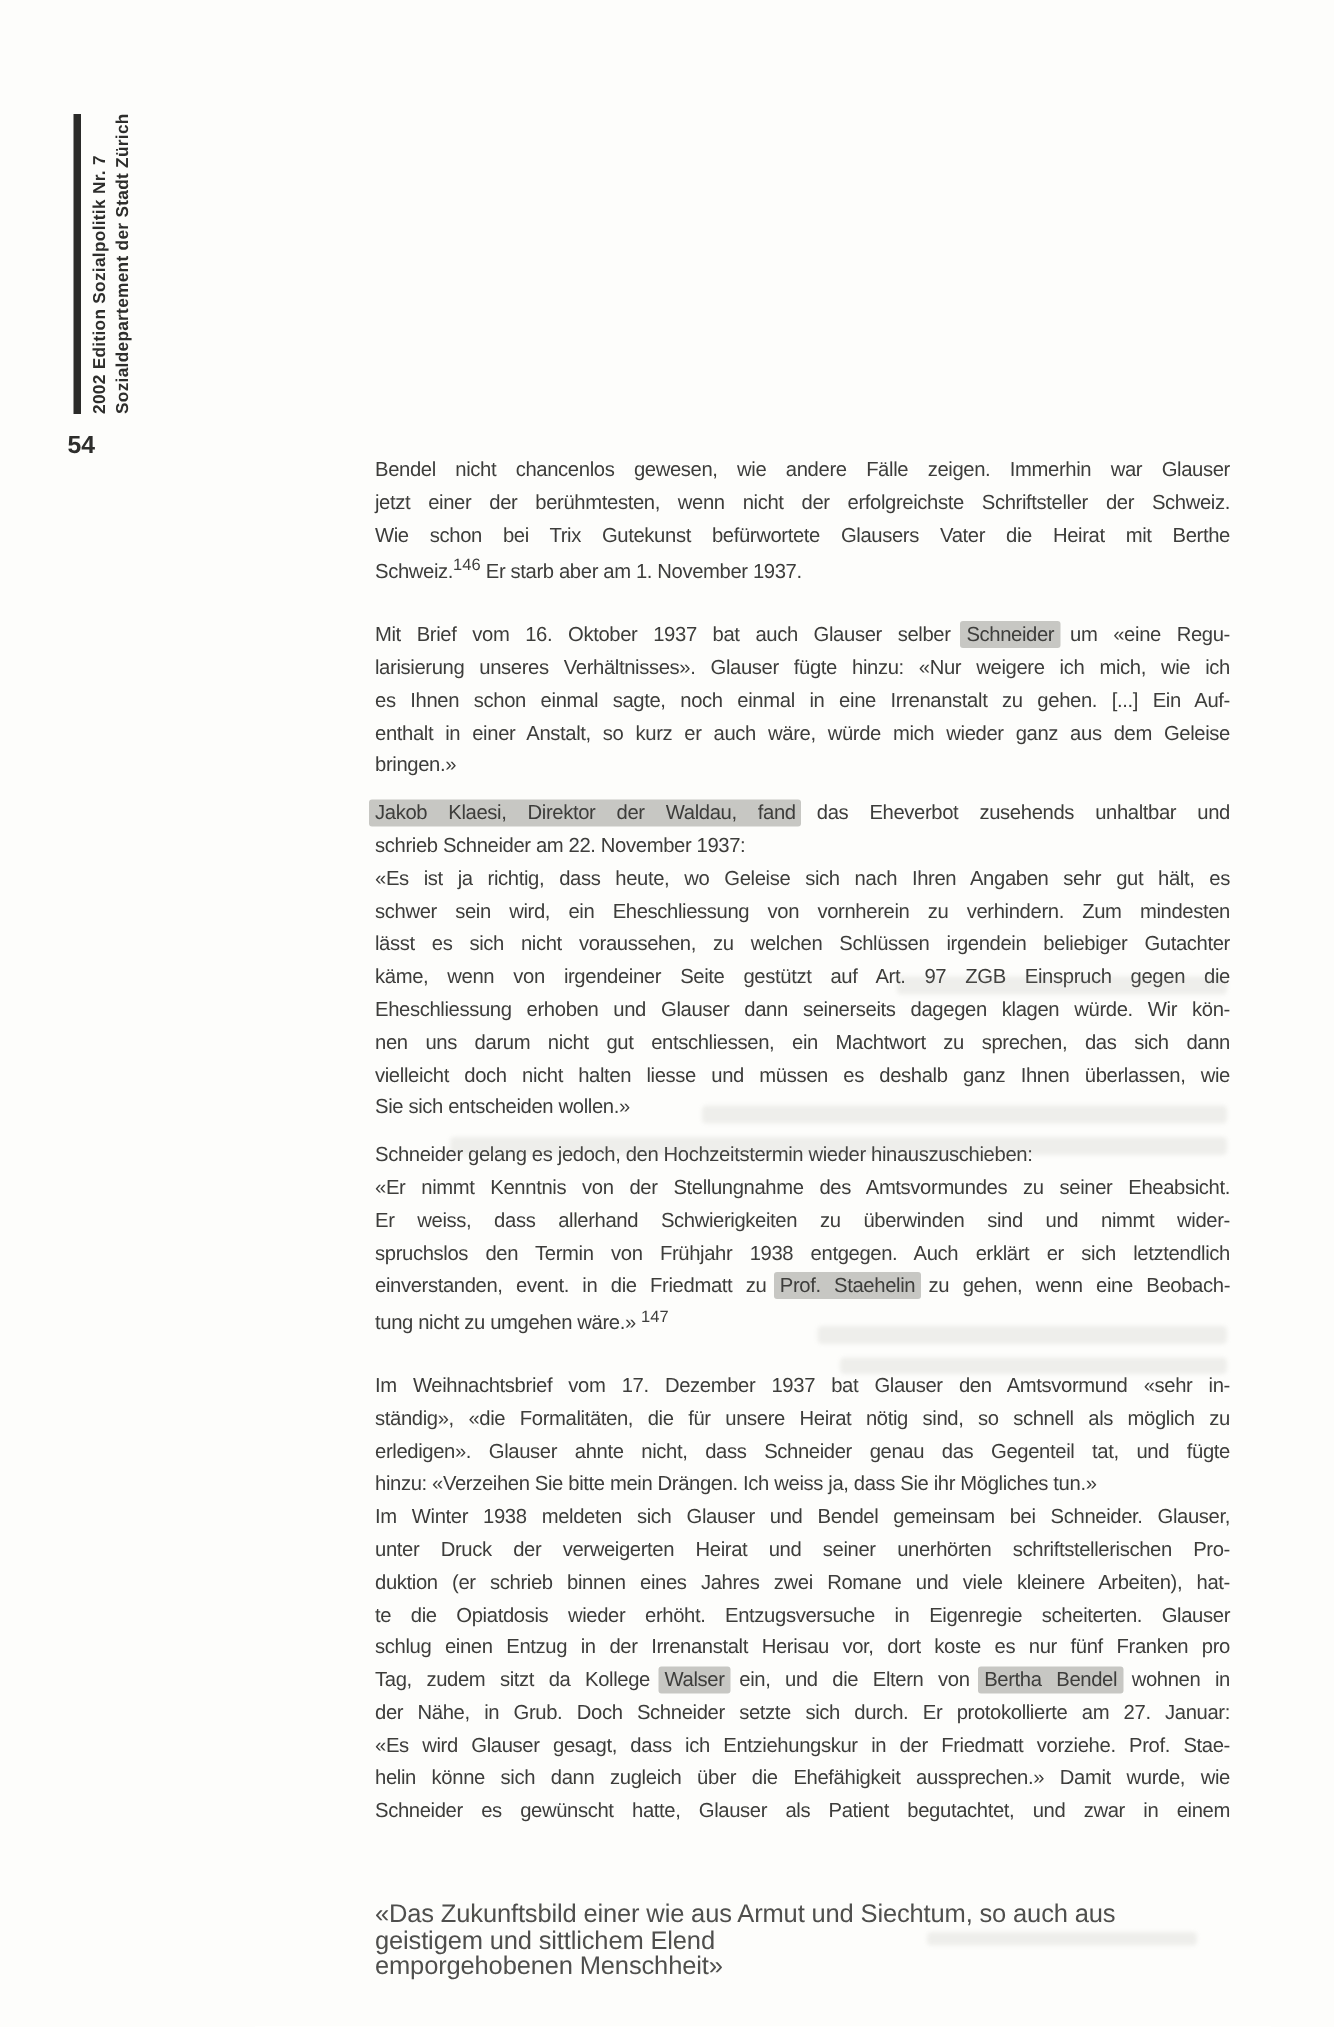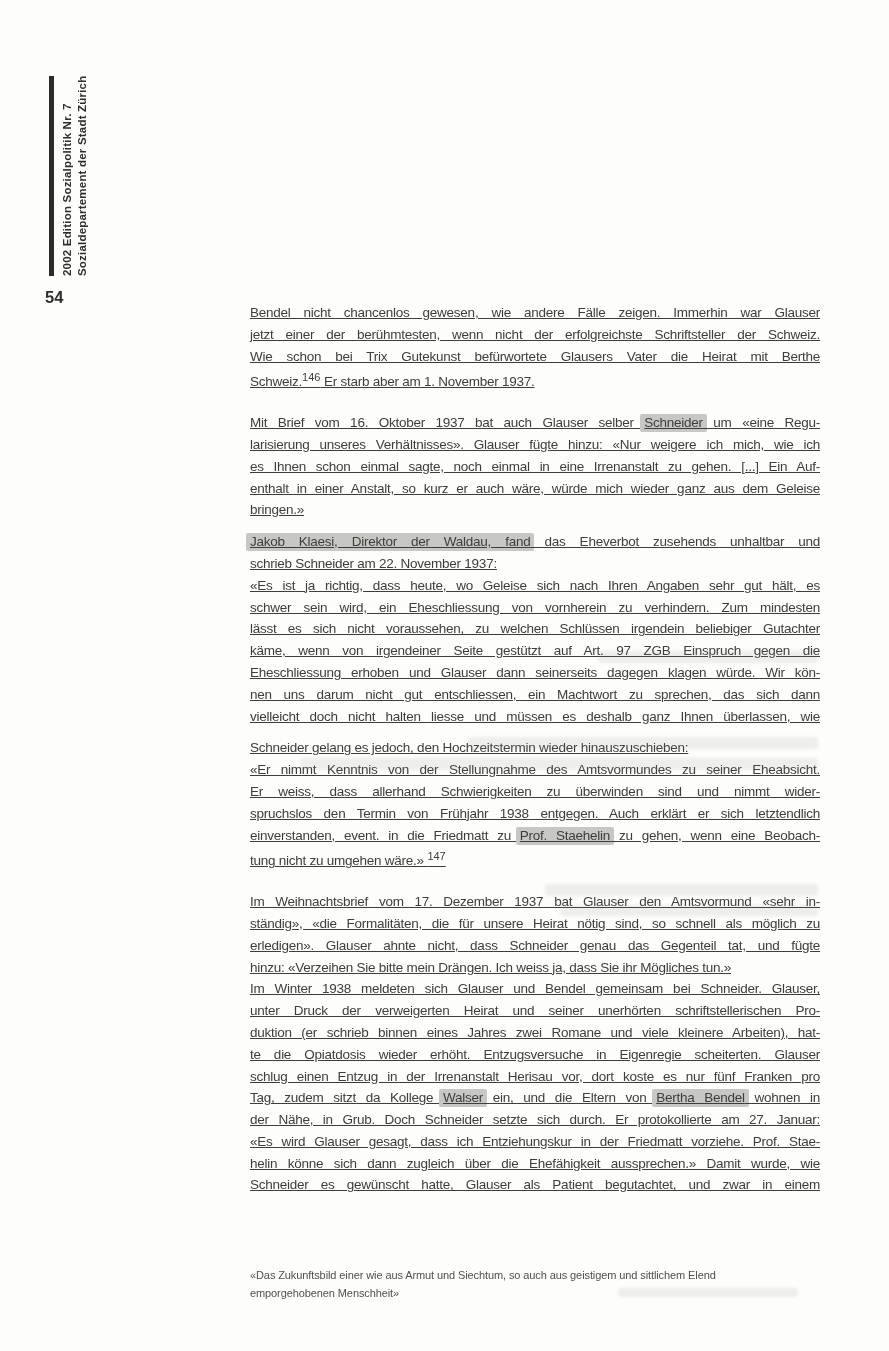--- a/index.html
+++ b/index.html
@@ -26,21 +26,21 @@
     position:absolute;left:45px;top:288px;
     font-size:16.5px;font-weight:bold;color:#2e2e2c;text-align:center;
   }
   
   .body-text{
     position:absolute;left:250px;top:302px;width:570px;
     font-size:13.5px;line-height:21.8px;
     letter-spacing:-0.25px;
     color:var(--text,#3d3d3b);
   }
-  .paragraph{margin:0 0 10px 0;text-decoration:underline;}
+  .paragraph{margin:0 0 10px 0;}
   .paragraph.gap-large{margin-bottom:23px;}
   .line{
     text-align:justify;
     text-align-last:justify;
     white-space:nowrap;
     height:21.8px;
   }
   .line.flush{text-align-last:left;}
   .highlight{
     background:var(--highlight,#c7c7c3);
@@ -49,21 +49,21 @@
     border-radius:2px;
   }
   .sup{
     font-size:11px;
     vertical-align:5px;
     letter-spacing:0;
   }
   
   .footnote{
     position:absolute;left:250px;top:1267px;width:570px;
-    font-size:11px;line-height:17.5px;
+    font-size:17px;line-height:17.5px;
     letter-spacing:-0.1px;
     color:var(--footnote,#4f4f4d);
   }
   
   .artifact{
     position:absolute;
     background:rgba(130,130,122,0.12);
     filter:blur(1.5px);
     border-radius:3px;
   }
@@ -99,20 +99,21 @@
       <div class="paragraph">
         <div class="line"><span class="highlight">Jakob Klaesi, Direktor der Waldau, fand</span><span> das Eheverbot zusehends unhaltbar und</span></div>
         <div class="line flush"><span>schrieb Schneider am 22. November 1937:</span></div>
         <div class="line"><span>«Es ist ja richtig, dass heute, wo Geleise sich nach Ihren Angaben sehr gut hält, es</span></div>
         <div class="line"><span>schwer sein wird, ein Eheschliessung von vornherein zu verhindern. Zum mindesten</span></div>
         <div class="line"><span>lässt es sich nicht voraussehen, zu welchen Schlüssen irgendein beliebiger Gutachter</span></div>
         <div class="line"><span>käme, wenn von irgendeiner Seite gestützt auf Art. 97 ZGB Einspruch gegen die</span></div>
         <div class="line"><span>Eheschliessung erhoben und Glauser dann seinerseits dagegen klagen würde. Wir kön-</span></div>
         <div class="line"><span>nen uns darum nicht gut entschliessen, ein Machtwort zu sprechen, das sich dann</span></div>
         <div class="line"><span>vielleicht doch nicht halten liesse und müssen es deshalb ganz Ihnen überlassen, wie</span></div>
+        <div class="line flush"><span>Sie sich entscheiden wollen.»</span></div>
       </div>
       <div class="paragraph gap-large">
         <div class="line flush"><span>Schneider gelang es jedoch, den Hochzeitstermin wieder hinauszuschieben:</span></div>
         <div class="line"><span>«Er nimmt Kenntnis von der Stellungnahme des Amtsvormundes zu seiner Eheabsicht.</span></div>
         <div class="line"><span>Er weiss, dass allerhand Schwierigkeiten zu überwinden sind und nimmt wider-</span></div>
         <div class="line"><span>spruchslos den Termin von Frühjahr 1938 entgegen. Auch erklärt er sich letztendlich</span></div>
         <div class="line"><span>einverstanden, event. in die Friedmatt zu </span><span class="highlight">Prof. Staehelin</span><span> zu gehen, wenn eine Beobach-</span></div>
         <div class="line flush"><span>tung nicht zu umgehen wäre.» </span><span class="sup">147</span></div>
       </div>
       <div class="paragraph">

